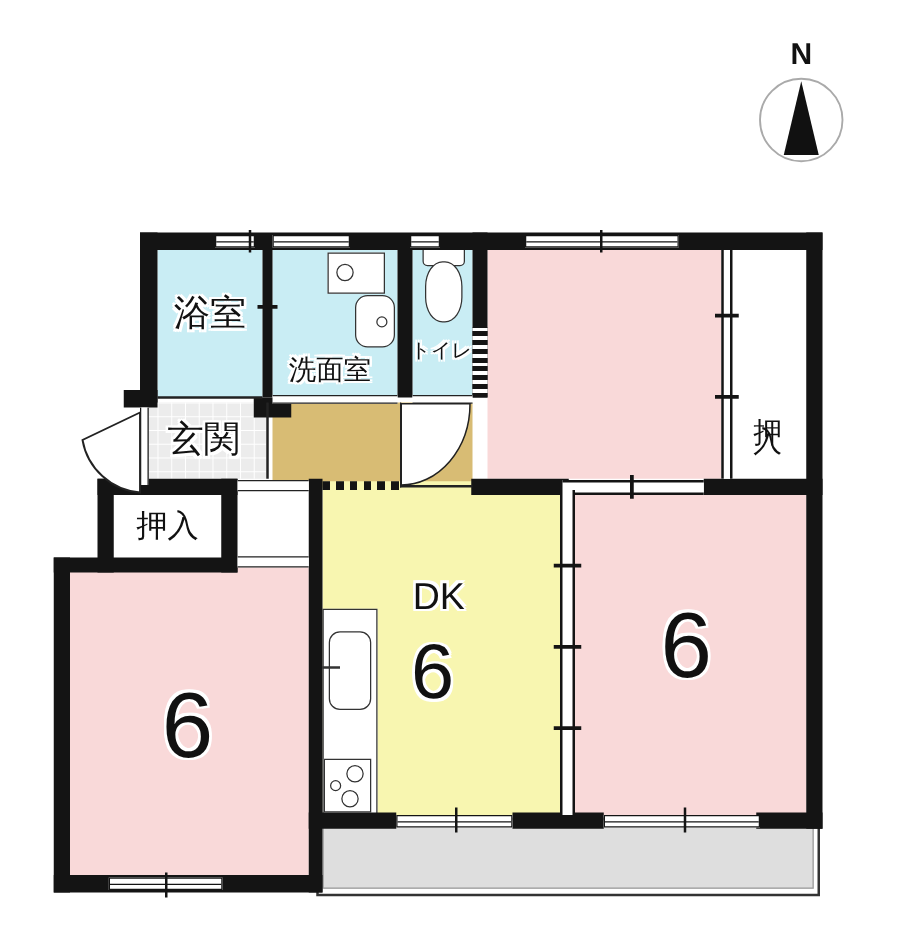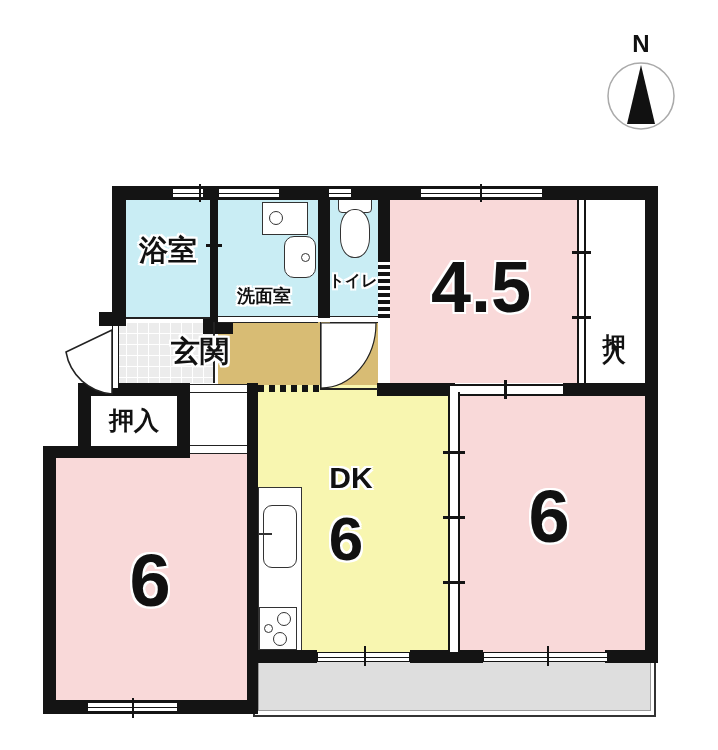--- a/index.html
+++ b/index.html
@@ -27,21 +27,21 @@
   .door-h{z-index:4;background:#fff;border-top:2px solid #141414;border-bottom:2px solid #141414;box-sizing:border-box;}
   .door-v{z-index:4;background:#fff;border-left:2px solid #141414;border-right:2px solid #141414;box-sizing:border-box;}
   .thin-h{z-index:4;background:#fff;border-top:1px solid #222;border-bottom:1px solid #222;box-sizing:border-box;}
   .line{z-index:4;background:#222;}
   .tick{z-index:5;background:#141414;}
   
   .fixture{z-index:2;background:#fff;border:1.5px solid #333;box-sizing:border-box;}
   .round{border-radius:9px;}
   .circ{border-radius:50%;background:#fff;border:1.5px solid #333;box-sizing:border-box;z-index:2;}
   
-  .lbl{z-index:6;transform:translate(-50%,-50%);color:#111;font-weight:700;white-space:nowrap;
+  .lbl{z-index:6;transform:translate(-50%,-50%);color:#111;font-weight:400;white-space:nowrap;
        text-shadow:-2px -2px 0 #fff,2px -2px 0 #fff,-2px 2px 0 #fff,2px 2px 0 #fff,0 2px 0 #fff,0 -2px 0 #fff,2px 0 0 #fff,-2px 0 0 #fff;}
   .vertical{writing-mode:vertical-rl;text-orientation:upright;letter-spacing:6px;}
   .svg-layer{z-index:5;pointer-events:none;}
   .compass-n{z-index:6;transform:translate(-50%,0);color:#111;font-weight:700;font-size:24px;}
 </style>
 </head>
 <body>
 
 <div class="canvas">
 
@@ -144,24 +144,23 @@
 
   <div class="abs" style="left:595px;top:30px;width:92px;height:104px;z-index:6;">
     <div class="abs compass-n" style="left:46px;top:0;">N</div>
     <svg width="92" height="104" style="position:absolute;left:0;top:0;">
       <circle cx="46" cy="66" r="33" fill="none" stroke="#aaa" stroke-width="1.5"></circle>
       <polygon points="46,35 32,94 60,94" fill="#111"></polygon>
     </svg>
   </div>
 
   <div class="abs lbl" style="left:168px;top:251px;font-size:29px;">浴室</div>
-  <div class="abs lbl" style="left:264px;top:296px;font-size:18px;text-align:right;">洗面室</div>
+  <div class="abs lbl" style="left:264px;top:296px;font-size:22px;text-align:right;">洗面室</div>
   <div class="abs lbl" style="left:353px;top:281px;font-size:16px;">トイレ</div>
-  <div class="abs lbl" style="left:481px;top:287px;font-size:72px;">4.5</div>
   <div class="abs lbl vertical" style="left:615px;top:322px;font-size:23px;">押入</div>
-  <div class="abs lbl" style="left:163px;top:352px;font-size:29px;margin-left:37px;">玄関</div>
+  <div class="abs lbl" style="left:163px;top:352px;font-size:29px;">玄関</div>
   <div class="abs lbl" style="left:134px;top:420px;font-size:25px;">押入</div>
   <div class="abs lbl" style="left:351px;top:478px;font-size:30px;">DK</div>
   <div class="abs lbl" style="left:346px;top:538px;font-size:62px;">6</div>
   <div class="abs lbl" style="left:549px;top:516px;font-size:74px;">6</div>
   <div class="abs lbl" style="left:150px;top:580px;font-size:74px;">6</div>
 
 </div>
 
 </body></html>

